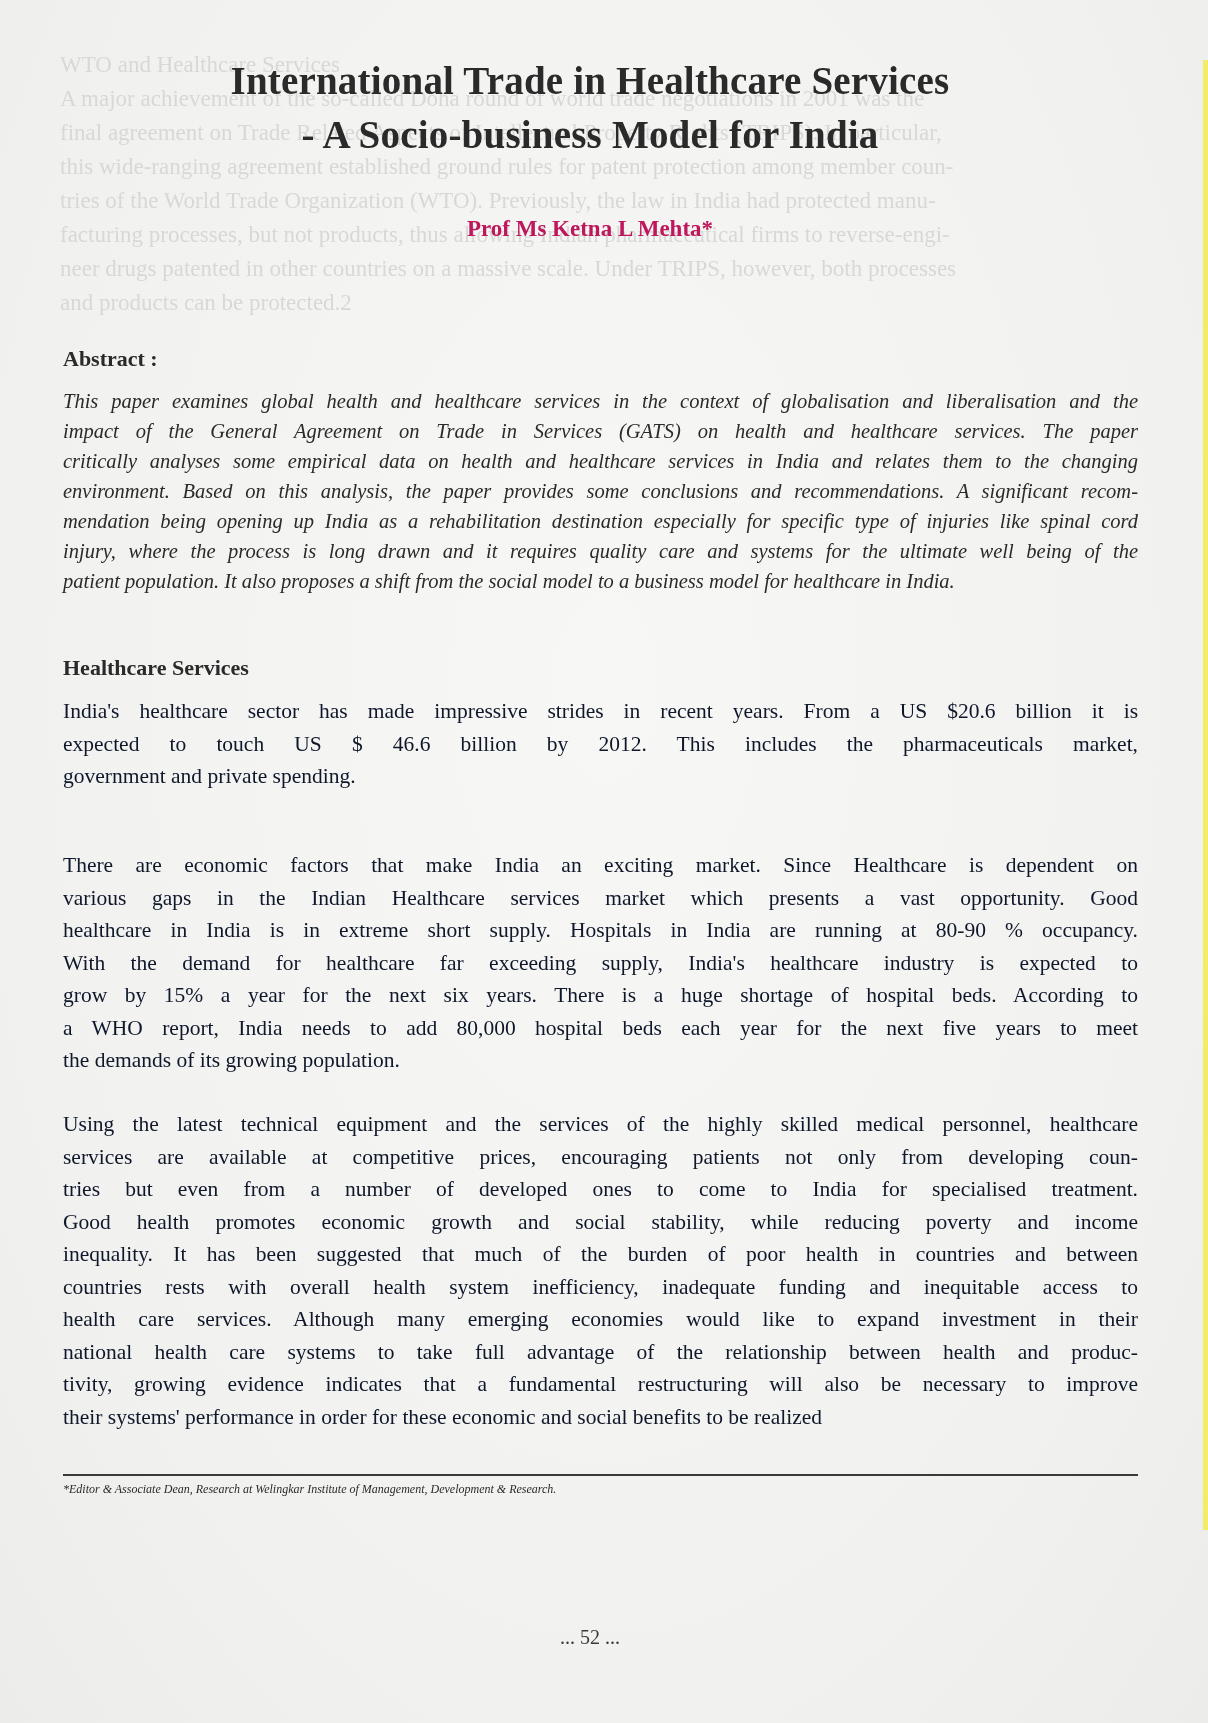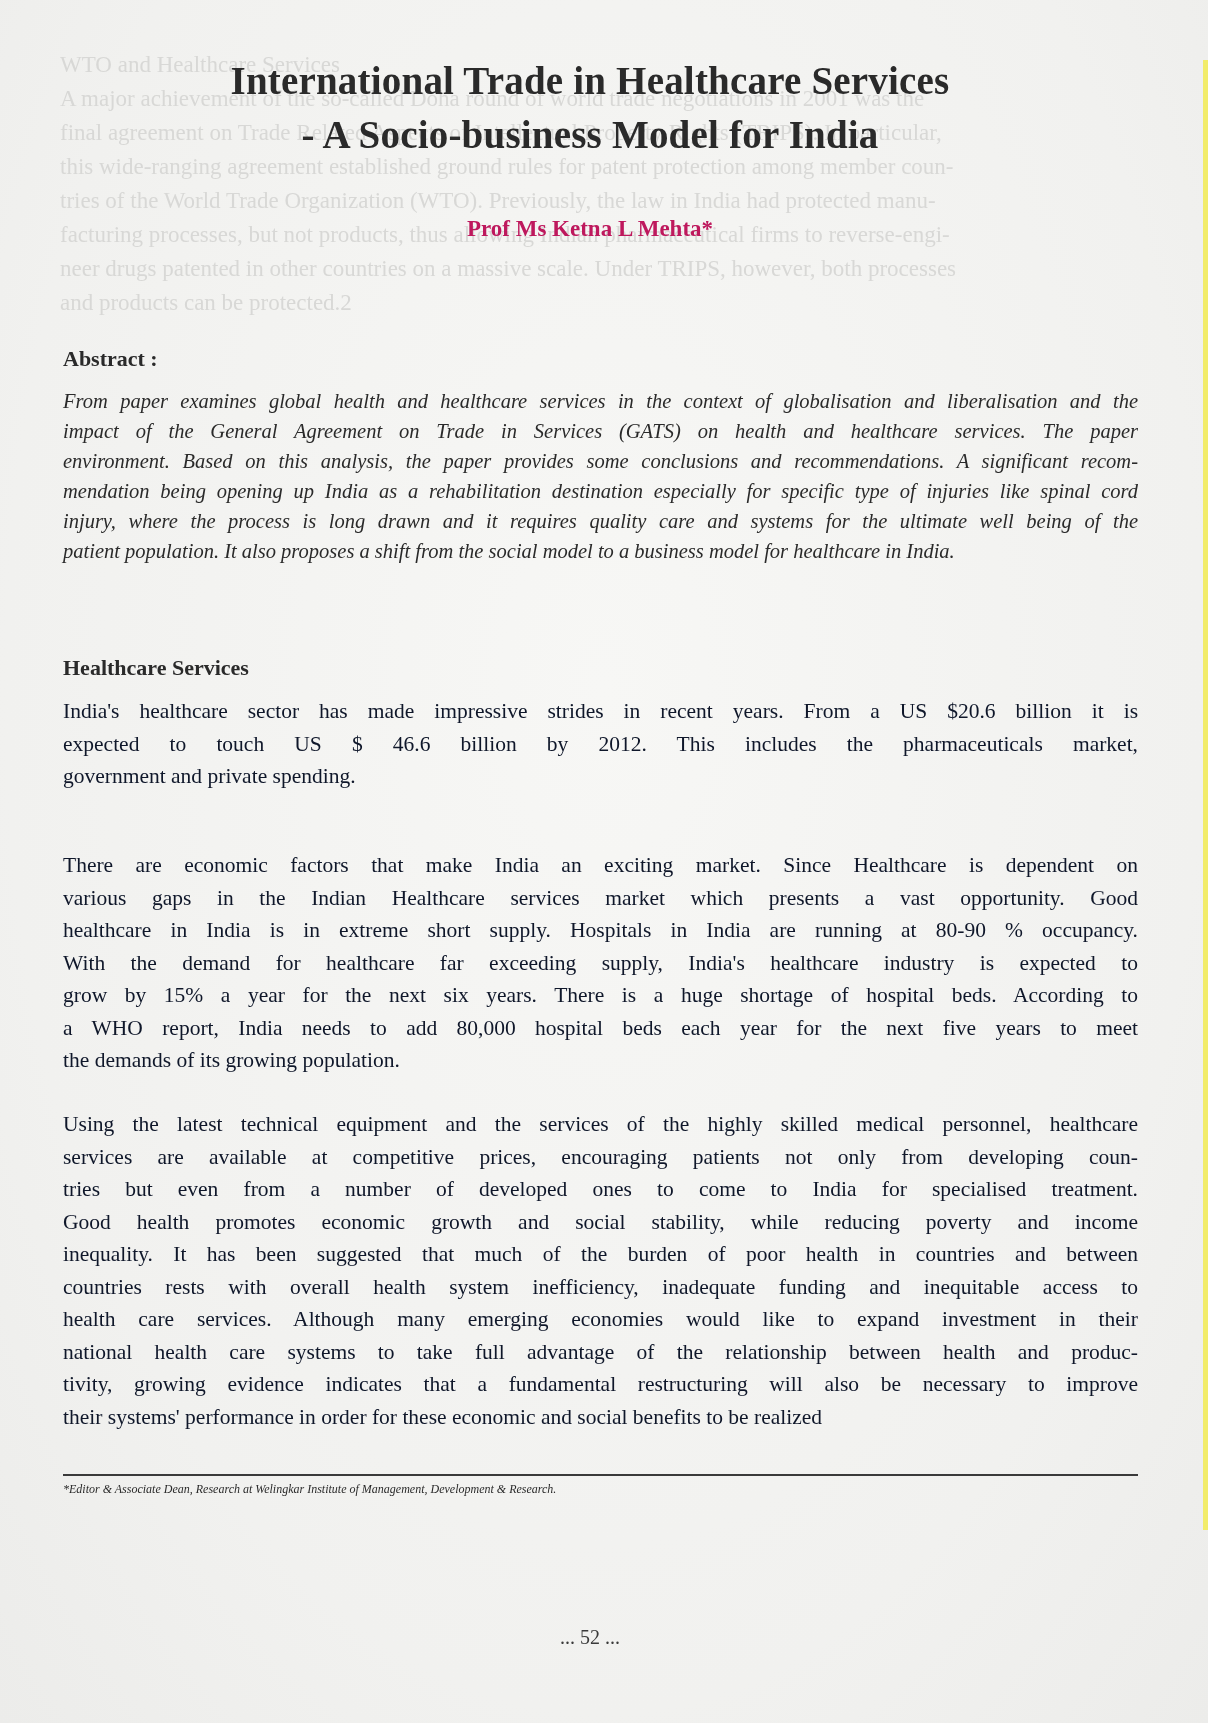--- a/index.html
+++ b/index.html
@@ -158,22 +158,23 @@
   <div>and products can be protected.2</div>
 </div>
 
 <div class="content">
   <h1 class="title l1">International Trade in Healthcare Services</h1>
   <h1 class="title l2">- A Socio-business Model for India</h1>
   <div class="author">Prof Ms Ketna L Mehta*</div>
 
   <div class="heading abstract-heading">Abstract :</div>
   <div class="abstract">
-    <span class="line">From paper examines global health and healthcare services in the context of globalisation and liberalisation and the</span>
+    <span class="line">This paper examines global health and healthcare services in the context of globalisation and liberalisation and the</span>
     <span class="line">impact of the General Agreement on Trade in Services (GATS) on health and healthcare services. The paper</span>
+    <span class="line">critically analyses some empirical data on health and healthcare services in India and relates them to the changing</span>
     <span class="line">environment. Based on this analysis, the paper provides some conclusions and recommendations. A significant recom-</span>
     <span class="line">mendation being opening up India as a rehabilitation destination especially for specific type of injuries like spinal cord</span>
     <span class="line">injury, where the process is long drawn and it requires quality care and systems for the ultimate well being of the</span>
     <span class="line last">patient population. It also proposes a shift from the social model to a business model for healthcare in India.</span>
   </div>
 
   <div class="heading services-heading">Healthcare Services</div>
 
   <div class="para p1">
     <span class="line">India's healthcare sector has made impressive strides in recent years. From a US $20.6 billion it is</span>

